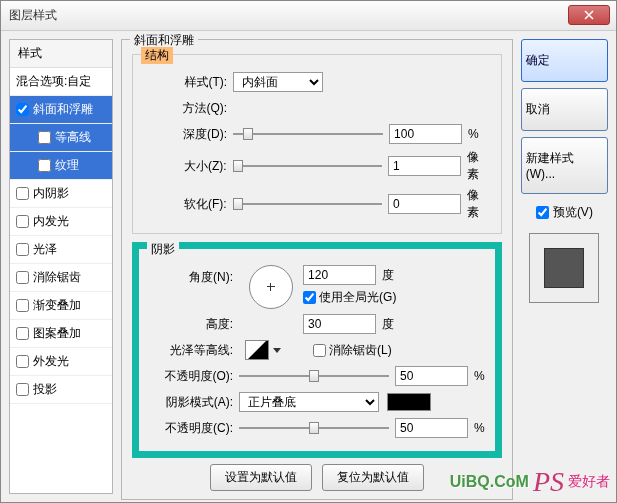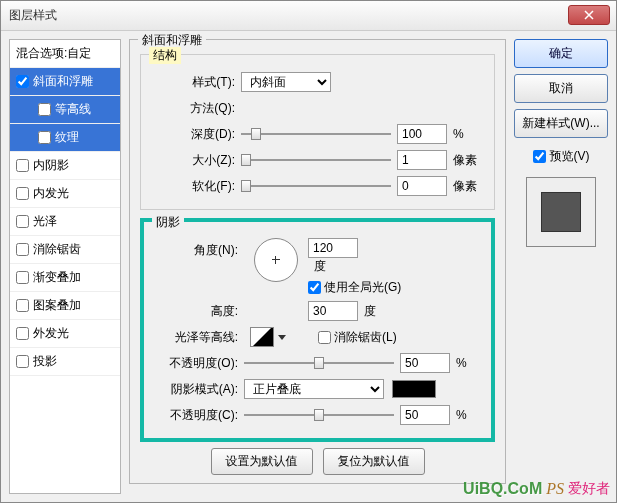--- a/index.html
+++ b/index.html
@@ -19,59 +19,60 @@
 .center-panel { flex: 1; display: flex; flex-direction: column; gap: 6px; }
 .fieldset { border: 1px solid #b5b5b5; padding: 8px 10px; position: relative; }
 .fieldset-title { position: absolute; top: -8px; left: 8px; background: #f0f0f0; padding: 0 4px; font-size: 12px; }
 .row { display: flex; align-items: center; margin: 4px 0; min-height: 22px; }
 .row-label { width: 90px; text-align: right; padding-right: 6px; }
 select, input[type="text"] { border: 1px solid #999; background: #fff; height: 20px; padding: 0 4px; font-size: 12px; }
 select { width: 90px; }
 .slider { display: inline-block; width: 150px; height: 18px; position: relative; vertical-align: middle; margin-right: 6px; }
 .slider-track { position: absolute; top: 8px; left: 0; right: 0; height: 2px; background: #999; }
 .slider-thumb { position: absolute; top: 3px; width: 10px; height: 12px; background: linear-gradient(#fff,#ddd); border: 1px solid #888; cursor: pointer; }
-.num-input { width: 50px; text-align: left; }
+.num-input { width: 73px; text-align: left; }
 .unit { margin-left: 6px; }
 .radio-group { display: flex; gap: 12px; align-items: center; }
 .angle-wheel { width: 44px; height: 44px; border: 1px solid #888; border-radius: 50%; background: #fff; position: relative; margin: 0 10px; }
 .angle-cross { position: absolute; top: 50%; left: 50%; width: 8px; height: 8px; transform: translate(-50%,-50%); }
 .angle-cross::before, .angle-cross::after { content:''; position:absolute; background:#333; }
 .angle-cross::before { left:3px; top:0; width:1px; height:8px; }
 .angle-cross::after { top:3px; left:0; height:1px; width:8px; }
 .swatch { width: 24px; height: 20px; border: 1px solid #888; display: inline-block; margin-left: 6px; }
 .swatch-grad { background: linear-gradient(135deg, #fff 0%, #fff 48%, #000 52%, #000 100%); }
 .color-box { width: 44px; height: 18px; border: 1px solid #888; display: inline-block; margin-left: 8px; }
 .btn-row { display: flex; gap: 10px; justify-content: center; margin-top: 6px; }
 .push-btn { padding: 4px 14px; border: 1px solid #888; background: linear-gradient(#fdfdfd,#e5e5e5); border-radius: 3px; cursor: pointer; }
 .right-panel { width: 94px; display: flex; flex-direction: column; gap: 6px; align-items: stretch; }
-.right-btn { padding: 5px 4px; border: 1px solid #5a7fb0; background: linear-gradient(#fdfdfd,#e5e5e5); border-radius: 3px; cursor: pointer; text-align: center; }
+.right-btn { padding: 12px 4px; border: 1px solid #5a7fb0; background: linear-gradient(#fdfdfd,#e5e5e5); border-radius: 3px; cursor: pointer; text-align: left; }
 .right-btn.primary { border: 1px solid #2a6ac8; background: linear-gradient(#eaf3ff,#c9deff); color: #003; }
 .preview-chk { display: flex; align-items: center; justify-content: center; gap: 4px; margin-top: 4px; }
 .preview-box { width: 70px; height: 70px; border: 1px solid #888; background: #eee; margin: 6px auto 0; display: flex; align-items: center; justify-content: center; }
 .preview-inner { width: 40px; height: 40px; background: #555; border: 1px solid #333; }
 .watermark { position: absolute; bottom: 4px; right: 6px; display: flex; align-items: center; gap: 4px; opacity: 0.85; }
 .wm-url { color: #2a8a2a; font-weight: bold; font-size: 16px; text-shadow: 1px 1px 0 #fff; }
-.wm-ps { font-family: cursive; color: #a16207; font-size: 16px; font-style: italic; }
+.wm-ps { font-family: cursive; color: #be185d; font-size: 28px; font-style: italic; }
 .wm-cn { color: #d06; font-size: 14px; }
 label { display: flex; align-items: center; gap: 3px; }
 </style>
 </head>
 <body>
 
 <div class="window">
   <div class="titlebar">
     <span class="titlebar-title">图层样式</span>
     <div class="close-btn">
       <svg viewBox="0 0 10 10">
           <path d="M1 1 L9 9 M9 1 L1 9" stroke="#fff" stroke-width="1.5"></path>
         </svg>
     </div>
   </div>
   <div class="content">
     <div class="left-panel">
+      <div class="left-header">样式</div>
       <div class="left-item">
           <span>混合选项:自定</span>
         </div>
       <div class="left-item selected">
           <input type="checkbox" checked="" style="">
           <span>斜面和浮雕</span>
         </div>
       <div class="left-item selected sub">
           <input type="checkbox" style="">
           <span>等高线</span>
@@ -111,21 +112,21 @@
       <div class="left-item">
           <input type="checkbox" style="">
           <span>投影</span>
         </div>
     </div>
 
     <div class="center-panel">
       <div class="fieldset" style="flex:0 0 auto;padding-top:14px;">
         <span class="fieldset-title">斜面和浮雕</span>
         <div class="fieldset" style="border:1px solid #ccc;padding-top:12px;">
-          <span class="fieldset-title" style="background:#fef9c3;">结构</span>
+          <span class="fieldset-title" style="background:#fdba74;">结构</span>
           <div class="row">
             <span class="row-label">样式(T):</span>
             <select><option>内斜面</option></select>
           </div>
           <div class="row">
             <span class="row-label">方法(Q):</span>
           </div>
           <div class="row">
             <span class="row-label">深度(D):</span>
             <span class="slider">
@@ -148,29 +149,29 @@
             <span class="row-label">软化(F):</span>
             <span class="slider">
                 <span class="slider-track"></span>
                 <span class="slider-thumb" style="left:0;"></span>
               </span>
             <input class="num-input" type="text" value="0" style="">
             <span class="unit">像素</span>
           </div>
         </div>
 
-        <div class="fieldset" style="border:4px solid #14b8a6;margin-top:8px;padding-top:12px;">
+        <div class="fieldset" style="border:7px solid #14b8a6;margin-top:8px;padding-top:12px;">
           <span class="fieldset-title">阴影</span>
           <div class="row" style="align-items:flex-start;">
             <span class="row-label" style="padding-top:4px;">角度(N):</span>
             <div class="angle-wheel">
                 <span class="angle-cross"></span>
               </div>
             <div>
-              <div style="display:flex;flex-direction:column;">
+              <div style="display:flex;align-items:center;">
                 <input class="num-input" type="text" value="120" style="">
                 <span class="unit">度</span>
               </div>
               <label style="margin-top:4px;">
                   <input type="checkbox" checked="" style="">
                   <span>使用全局光(G)</span>
                 </label>
             </div>
           </div>
           <div class="row">

